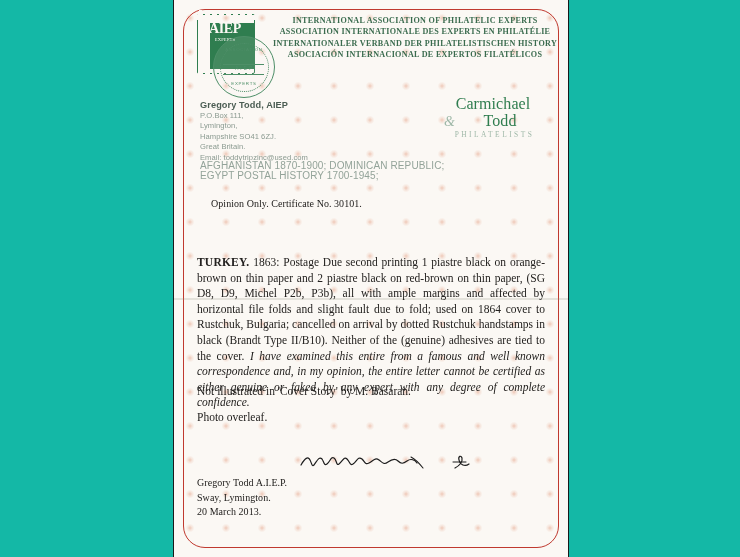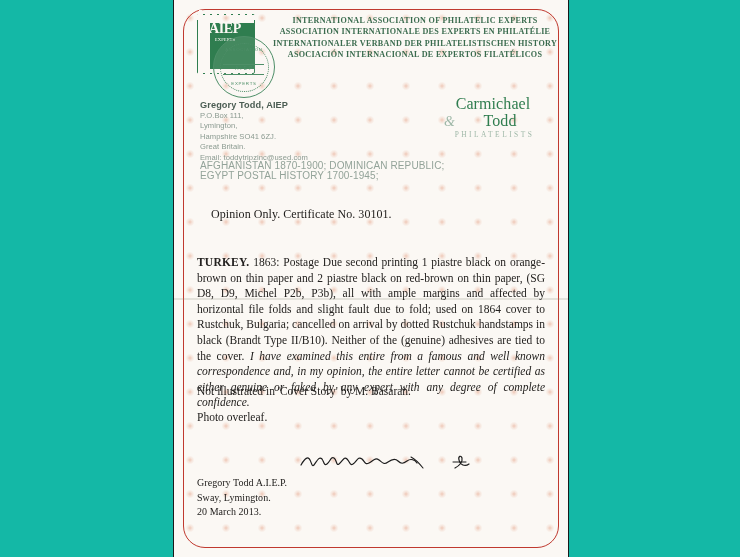--- a/index.html
+++ b/index.html
@@ -287,23 +287,23 @@
     color: #93a399;
     line-height: 10.2px;
     letter-spacing: .12px;
     white-space: nowrap;
   }
 
   
   .cert-no {
     position: absolute;
     left: 37px;
-    top: 207px;
-    font-family: "Liberation Serif", serif;
-    font-size: 12px;
+    top: 198px;
+    font-family: "Liberation Serif", serif;
+    font-size: 10px;
     color: #23211f;
     letter-spacing: .05px;
   }
 
   
   .opinion-body {
     position: absolute;
     left: 23px;
     top: 255px;
     width: 348px;

